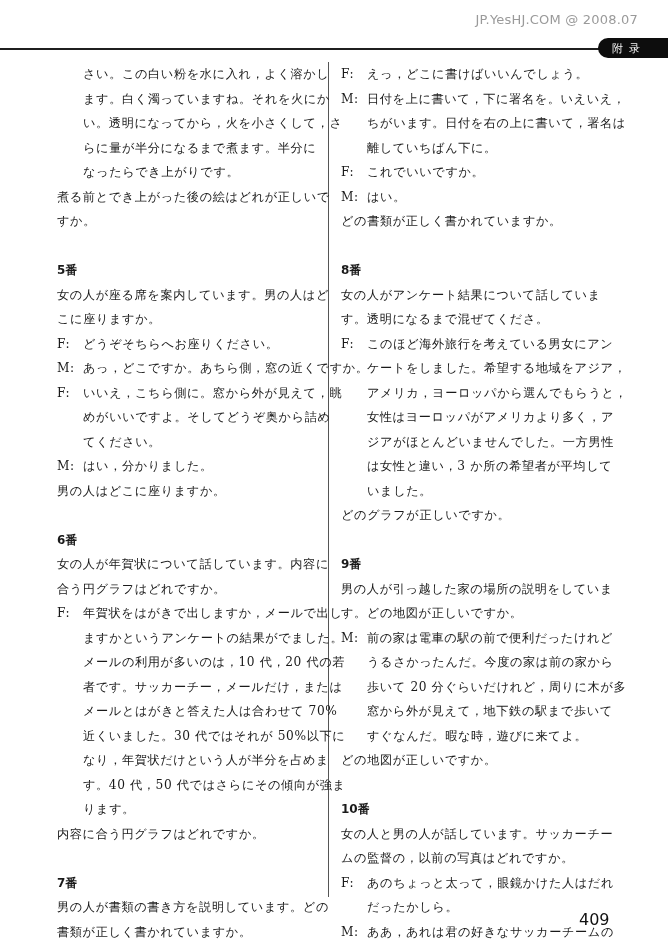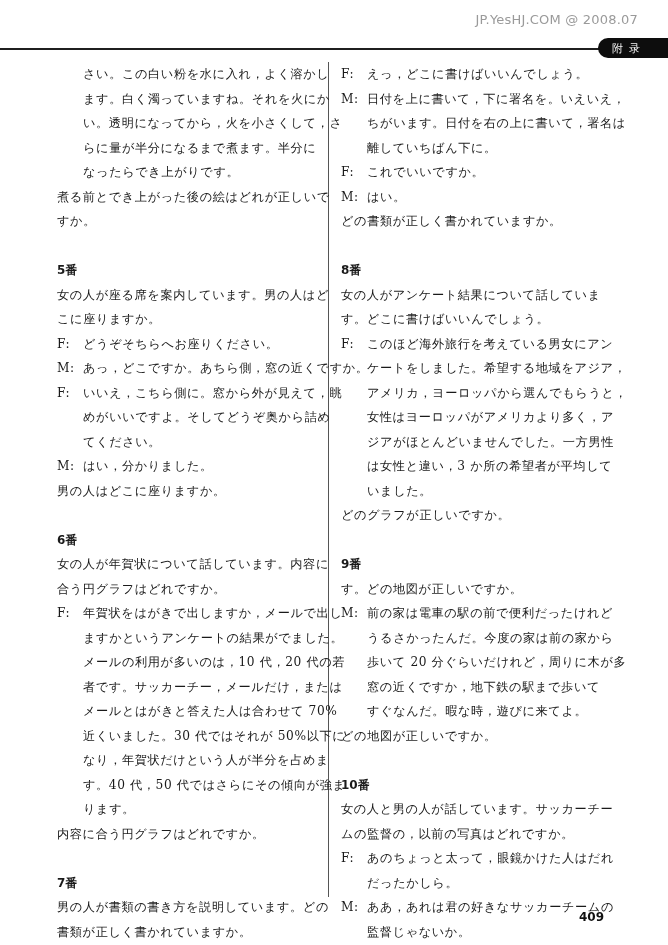--- a/index.html
+++ b/index.html
@@ -32,21 +32,21 @@
   }
   .indent { padding-left:26px; }
   .speaker { display:inline-block; width:26px; }
   .gap { height:24.5px; }
   .qnum {
     font-family:"DejaVu Sans", "Liberation Sans", sans-serif; font-weight:bold;
     font-size:12px; line-height:24.5px; height:24.5px;
   }
   .page-number {
     position:absolute; left:579px; top:910px;
-    font-family:"DejaVu Sans", "Liberation Sans", sans-serif; font-size:12px; color:#111;font-weight:bold;
+    font-family:"DejaVu Sans", "Liberation Sans", sans-serif; font-size:16px; color:#111;
   }
 </style>
 </head>
 <body>
 
 <div class="watermark">JP.YesHJ.COM @ 2008.07</div>
 <div class="header-rule"></div>
 <div class="section-tab">附录</div>
 <div class="col-divider"></div>
 
@@ -109,39 +109,40 @@
     <div class="line indent">離していちばん下に。</div>
     <div class="line"><span class="speaker">F:</span><span>これでいいですか。</span></div>
     <div class="line"><span class="speaker">M:</span><span>はい。</span></div>
     <div class="line">どの書類が正しく書かれていますか。</div>
   </div>
   <div class="gap"></div>
 
   <div>
     <div class="qnum">8番</div>
     <div class="line">女の人がアンケート結果について話していま</div>
-    <div class="line">す。どこに書けばいいんでしょう。</div>
+    <div class="line">す。透明になるまで混ぜてくださ。</div>
     <div class="line"><span class="speaker">F:</span><span>このほど海外旅行を考えている男女にアン</span></div>
     <div class="line indent">ケートをしました。希望する地域をアジア，</div>
     <div class="line indent">アメリカ，ヨーロッパから選んでもらうと，</div>
     <div class="line indent">女性はヨーロッパがアメリカより多く，ア</div>
     <div class="line indent">ジアがほとんどいませんでした。一方男性</div>
     <div class="line indent">は女性と違い，3 か所の希望者が平均して</div>
     <div class="line indent">いました。</div>
     <div class="line">どのグラフが正しいですか。</div>
   </div>
   <div class="gap"></div>
 
   <div>
     <div class="qnum">9番</div>
+    <div class="line">男の人が引っ越した家の場所の説明をしていま</div>
     <div class="line">す。どの地図が正しいですか。</div>
     <div class="line"><span class="speaker">M:</span><span>前の家は電車の駅の前で便利だったけれど</span></div>
     <div class="line indent">うるさかったんだ。今度の家は前の家から</div>
     <div class="line indent">歩いて 20 分ぐらいだけれど，周りに木が多</div>
-    <div class="line indent">窓の近くですか，地下鉄の駅まで歩いて</div>
+    <div class="line indent">窓から外が見えて，地下鉄の駅まで歩いて</div>
     <div class="line indent">すぐなんだ。暇な時，遊びに来てよ。</div>
     <div class="line">どの地図が正しいですか。</div>
   </div>
   <div class="gap"></div>
 
   <div>
     <div class="qnum">10番</div>
     <div class="line">女の人と男の人が話しています。サッカーチー</div>
     <div class="line">ムの監督の，以前の写真はどれですか。</div>
     <div class="line"><span class="speaker">F:</span><span>あのちょっと太って，眼鏡かけた人はだれ</span></div>

